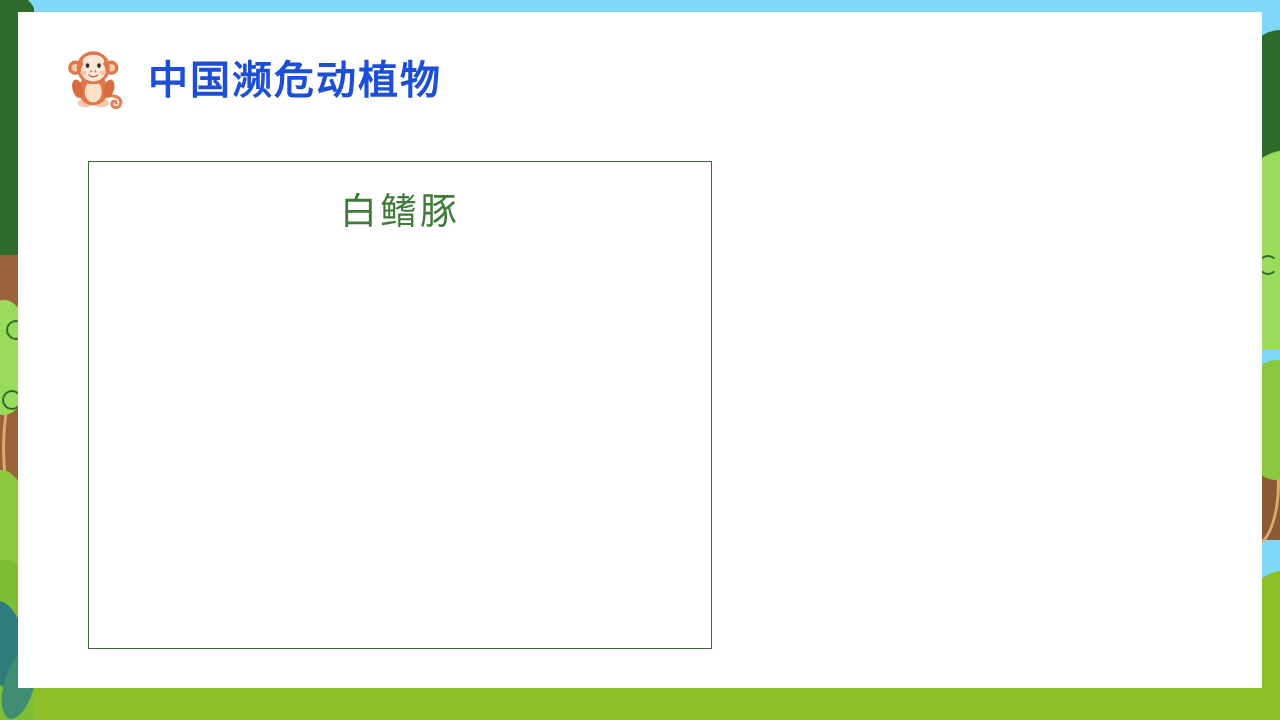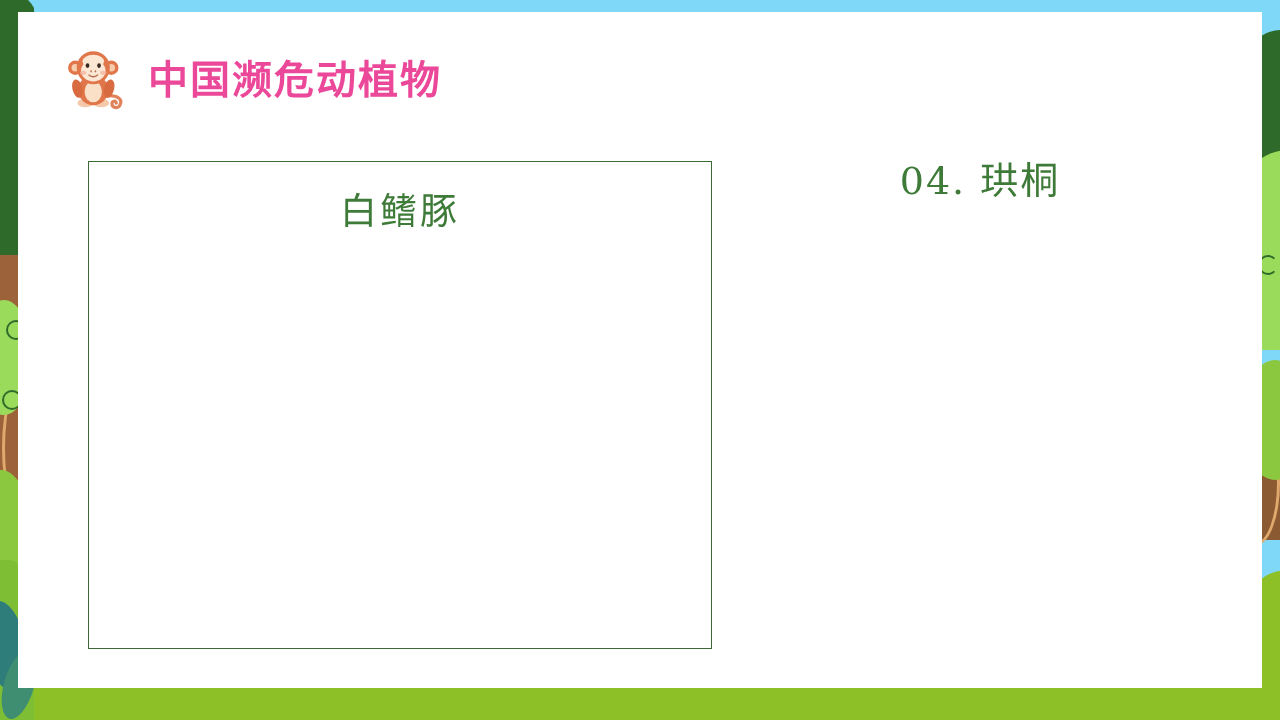--- a/index.html
+++ b/index.html
@@ -176,21 +176,21 @@
   .monkey-icon {
     width: 72px;
     height: 72px;
     flex: none;
   }
   .header-title {
     font-family: "DejaVu Serif", "Liberation Serif", serif;
     font-size: 40px;
     font-weight: 700;
     letter-spacing: 2px;
-    color: #ec4899;
+    color: #1d4ed8;
     line-height: 1;
     white-space: nowrap;
   }
 
   
   .card {
     position: absolute;
     left: 70px;
     top: 149px;
     width: 624px;
@@ -317,17 +317,16 @@
         <path d="M43 43 Q49 48 55 43" fill="none" stroke="#B5704E" stroke-width="1.8" stroke-linecap="round"></path>
       </svg>
       <div class="header-title">中国濒危动植物</div>
     </div>
 
     <div class="card">
       <div class="card-title">白鳍豚</div>
     </div>
 
     <div class="right-col">
-      <div class="right-title">04. 珙桐</div>
     </div>
 
   </div>
 </div>
 
 </body></html>

